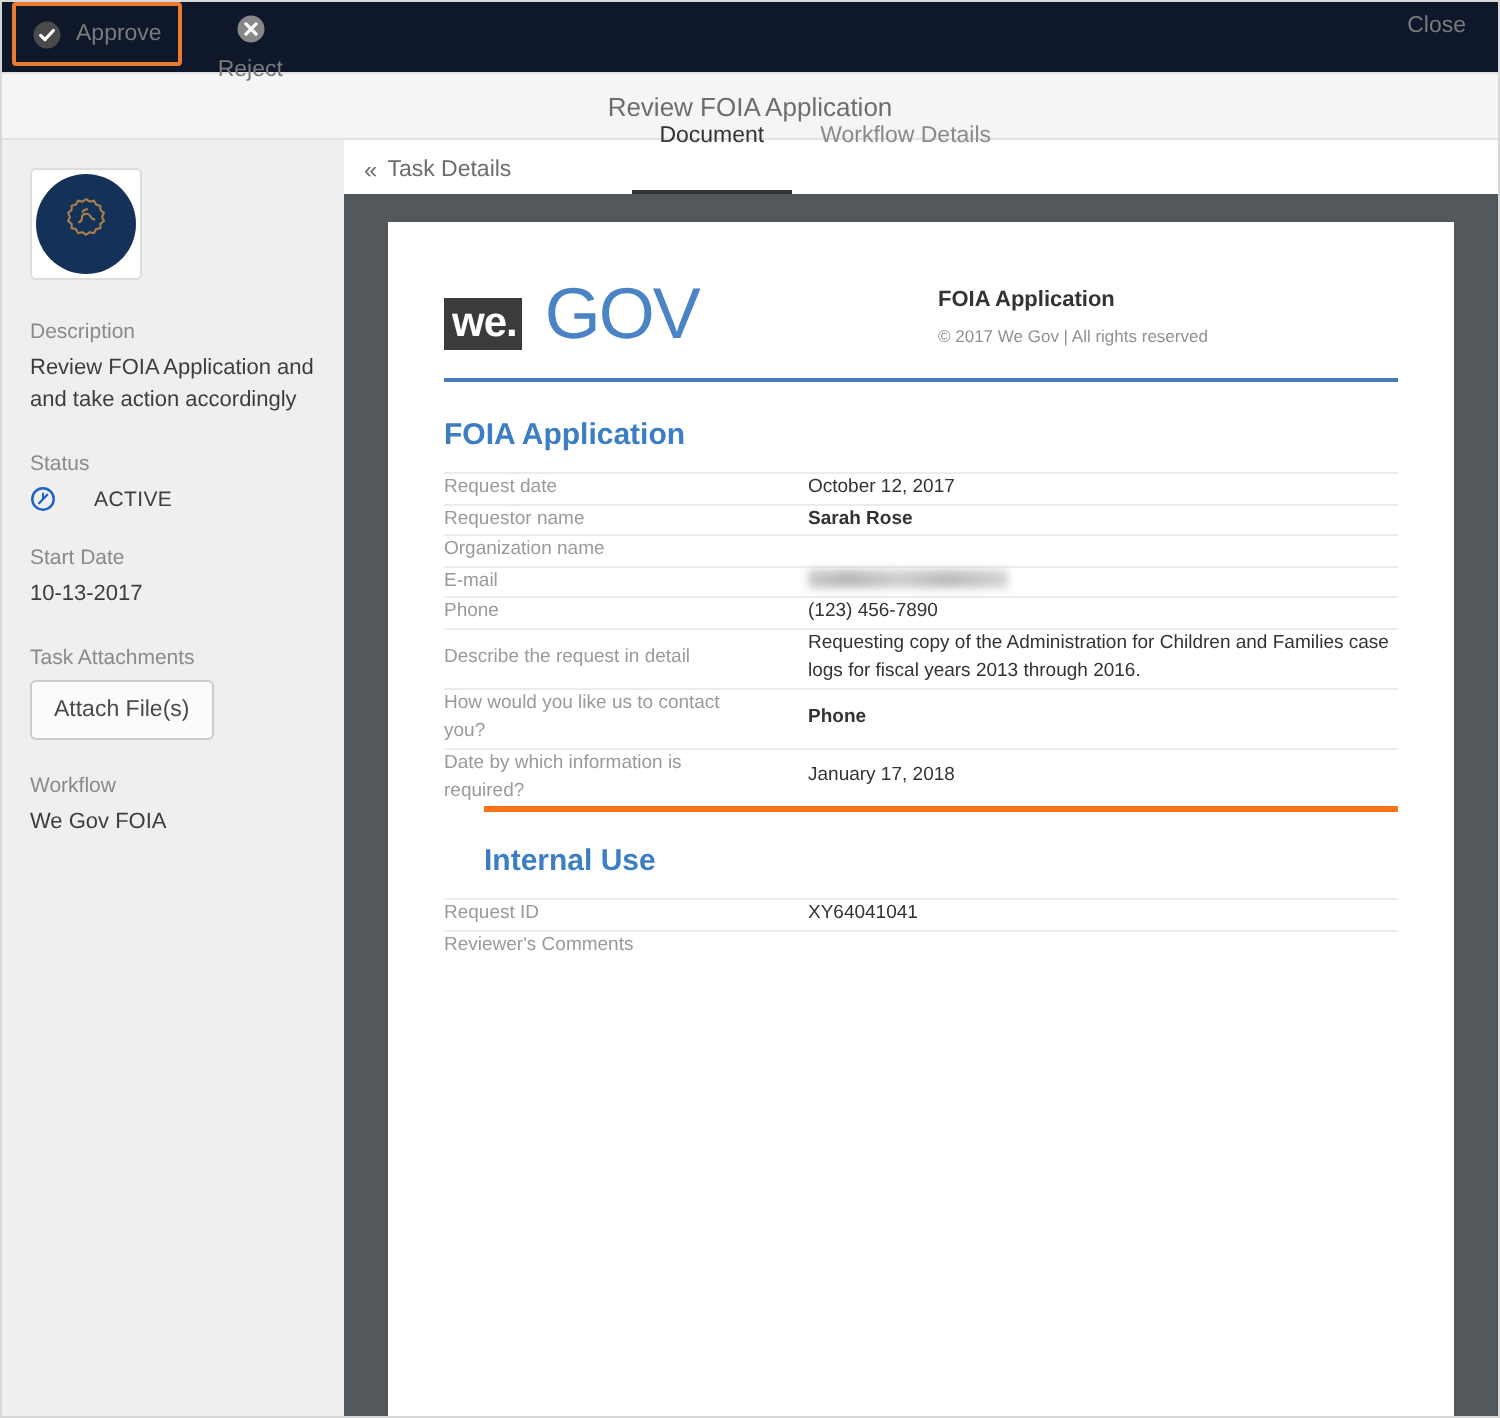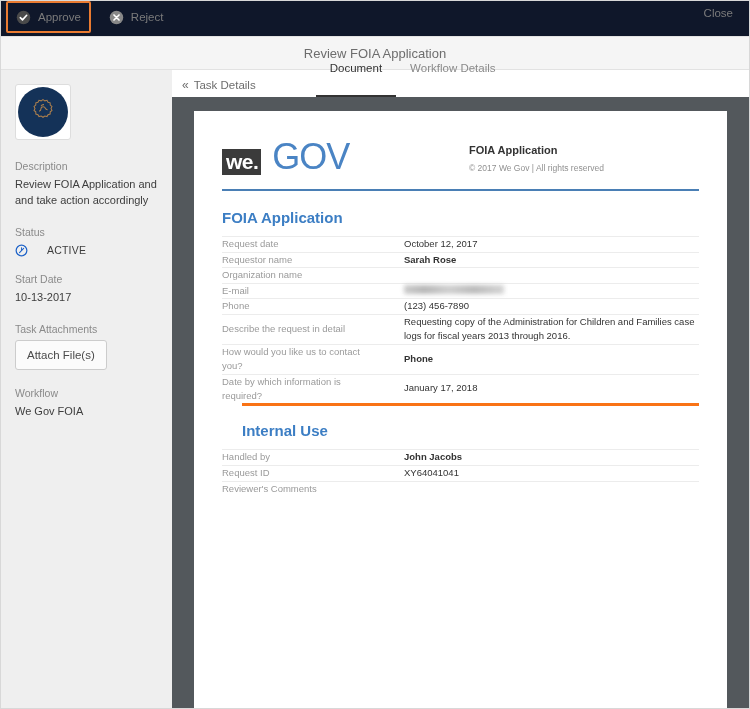--- a/index.html
+++ b/index.html
@@ -311,21 +311,21 @@
     <div class="tb-action highlight">
       <span class="icon-circle">
         <svg viewBox="0 0 16 16" width="15" height="15">
           <circle cx="8" cy="8" r="7.2" fill="#4a4a4a"></circle>
           <path d="M4.6 8.2 L6.9 10.5 L11.4 5.6" stroke="#ffffff" stroke-width="1.7" fill="none" stroke-linecap="round" stroke-linejoin="round"></path>
         </svg>
       </span>
       <span class="tb-label">Approve</span>
     </div>
 
-    <div class="tb-action" style="margin-left:8px;">
+    <div class="tb-action" style="margin-left:8px;flex-direction:column;">
       <span class="icon-circle">
         <svg viewBox="0 0 16 16" width="15" height="15">
           <circle cx="8" cy="8" r="7.2" fill="#888888"></circle>
           <path d="M5.3 5.3 L10.7 10.7 M10.7 5.3 L5.3 10.7" stroke="#ffffff" stroke-width="1.7" stroke-linecap="round"></path>
         </svg>
       </span>
       <span class="tb-label">Reject</span>
     </div>
 
 
@@ -448,24 +448,20 @@
 
             <div class="frow">
               <div class="fkey">Date by which information is required?</div>
               <div class="fval plain">January 17, 2018</div>
             </div>
           </div>
 
           <div class="sec-title" style="border-top:3px solid #f97316;padding-top:16px;margin-left:20px;">Internal Use</div>
           <div>
 
-            <div class="frow">
-              <div class="fkey">Handled by</div>
-              <div class="fval">John Jacobs</div>
-            </div>
 
             <div class="frow">
               <div class="fkey">Request ID</div>
               <div class="fval plain">XY64041041</div>
             </div>
 
             <div class="frow">
               <div class="fkey">Reviewer's Comments</div>
               <div class="fval plain"></div>
             </div>

